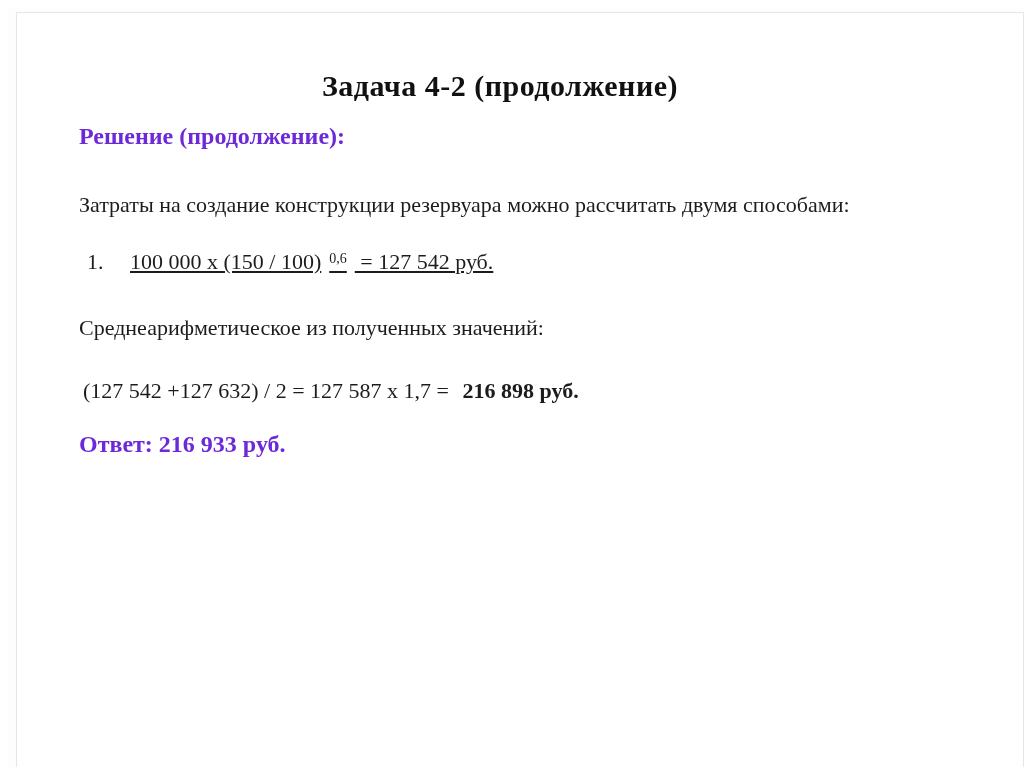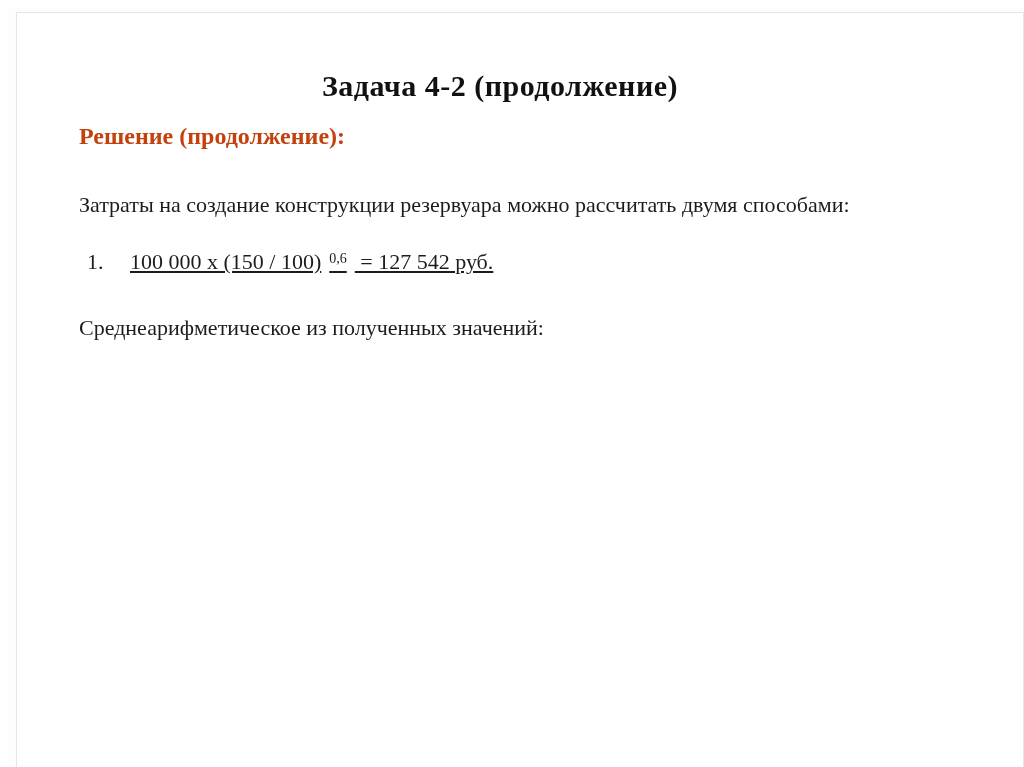--- a/index.html
+++ b/index.html
@@ -32,21 +32,21 @@
     font-size: 30px;
     font-weight: bold;
     color: #111111;
     letter-spacing: 0.5px;
   }
   .heading {
     margin-top: 12px;
     font-size: 24px;
     font-weight: bold;
   }
-  .red { color: #c2410c; }
+  .red { color: #6d28d9; }
   .para {
     margin-top: 26px;
     max-width: 850px;
     font-size: 22px;
     line-height: 37px;
   }
   .para-tight { margin-top: 14px; }
   .para-mid   { margin-top: 18px; }
   .para-wide  { margin-top: 28px; }
   .list { margin-top: 6px; max-width: 850px; }
@@ -89,18 +89,20 @@
       <div class="list">
         <div class="list-row">
           <span class="num">1.</span><span>100 000 x (150 / 100)</span><sup class="exp">0,6</sup><span> = 127 542 руб.</span>
         </div>
       </div>
 
 
 
       <p class="para para-tight">Среднеарифметическое из полученных значений:</p>
 
+      <p class="para para-mid"><span>(127 542 +127 632) / 2 = 127 587 x 1,7 = </span><span class="b">216 898 руб.</span></p>
 
 
+      <p class="answer red">Ответ: 216 933 руб.</p>
 
     </div>
   </div>
 </div>
 
 </body></html>

